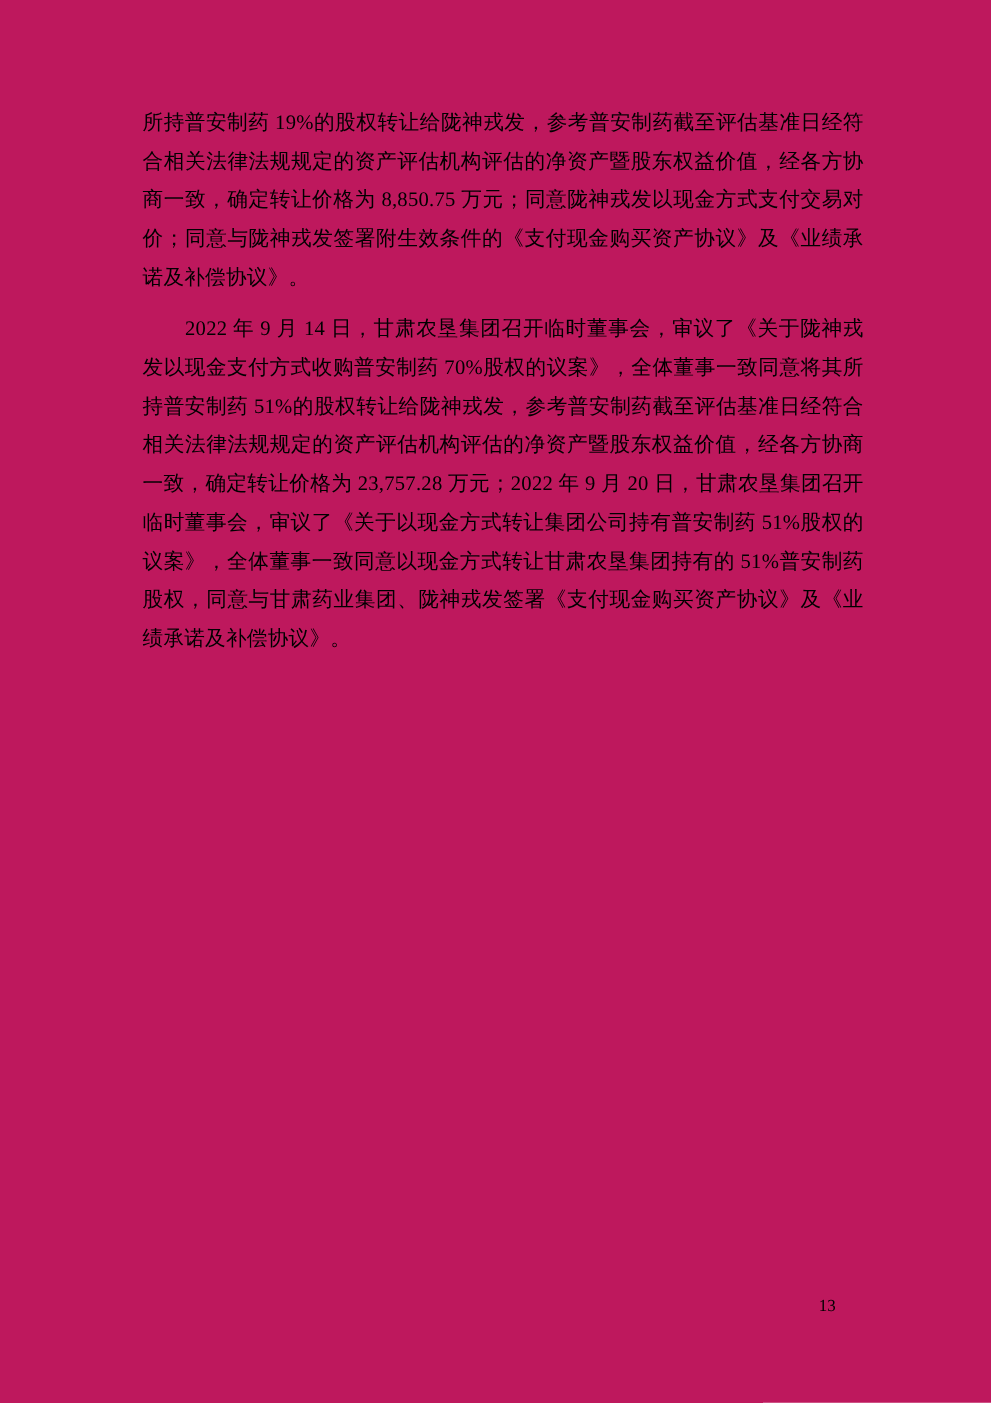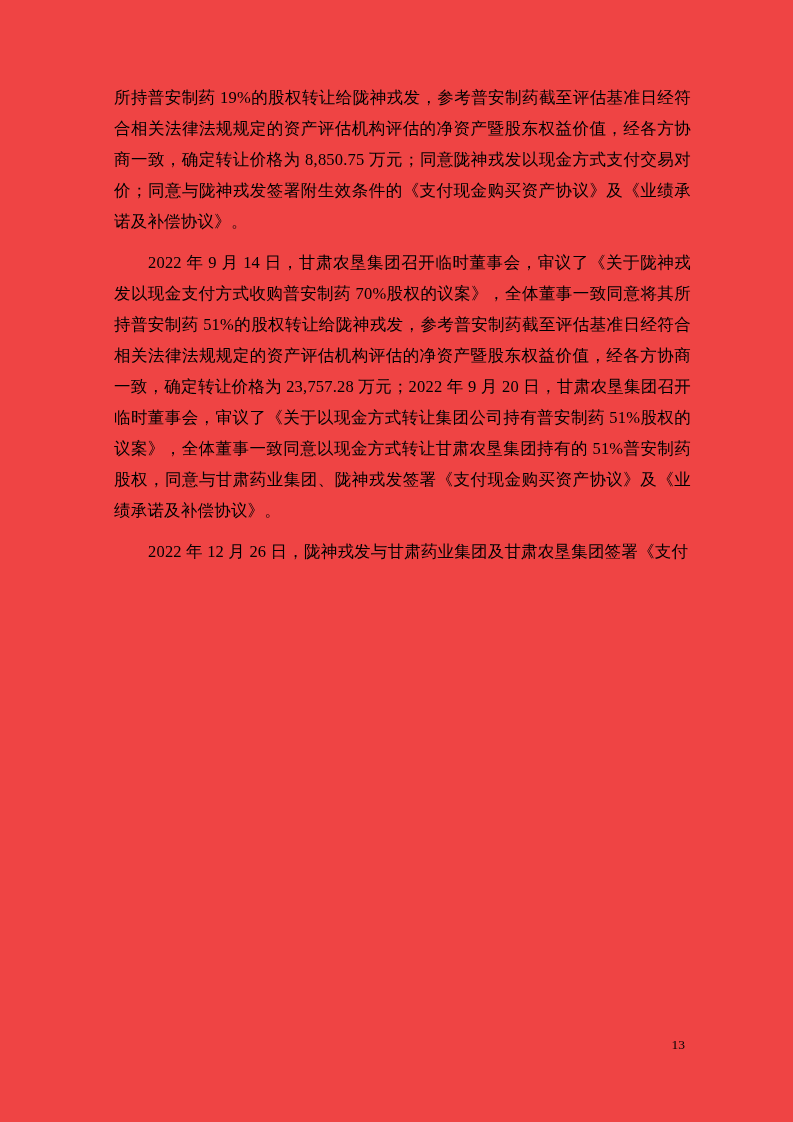--- a/index.html
+++ b/index.html
@@ -13,21 +13,21 @@
     position: relative;
     font-family: "Liberation Serif", "DejaVu Serif", serif;
     color: #000000;
   }
   .page {
     position: absolute;
     left: 0;
     top: 0;
     width: 793px;
     height: 1122px;
-    background: #ef4444;
+    background: #be185d;
     overflow: hidden;
   }
   .body-text {
     position: absolute;
     left: 114px;
     top: 82px;
     width: 577px;
   }
   .para {
     font-size: 16.5px;
@@ -40,29 +40,28 @@
     word-break: break-all;
   }
   .para.continuation {
     text-indent: 0;
   }
   .page-number {
     position: absolute;
     left: 655px;
     top: 1036px;
     width: 30px;
-    text-align: right;
+    text-align: left;
     font-size: 13.5px;
     line-height: 18px;
     color: #000000;
   }
 </style>
 </head>
 <body>
 
 <div class="page">
   <div class="body-text">
     <p class="para continuation">所持普安制药 19%的股权转让给陇神戎发，参考普安制药截至评估基准日经符合相关法律法规规定的资产评估机构评估的净资产暨股东权益价值，经各方协商一致，确定转让价格为 8,850.75 万元；同意陇神戎发以现金方式支付交易对价；同意与陇神戎发签署附生效条件的《支付现金购买资产协议》及《业绩承诺及补偿协议》。</p>
     <p class="para">2022 年 9 月 14 日，甘肃农垦集团召开临时董事会，审议了《关于陇神戎发以现金支付方式收购普安制药 70%股权的议案》，全体董事一致同意将其所持普安制药 51%的股权转让给陇神戎发，参考普安制药截至评估基准日经符合相关法律法规规定的资产评估机构评估的净资产暨股东权益价值，经各方协商一致，确定转让价格为 23,757.28 万元；2022 年 9 月 20 日，甘肃农垦集团召开临时董事会，审议了《关于以现金方式转让集团公司持有普安制药 51%股权的议案》，全体董事一致同意以现金方式转让甘肃农垦集团持有的 51%普安制药股权，同意与甘肃药业集团、陇神戎发签署《支付现金购买资产协议》及《业绩承诺及补偿协议》。</p>
-    <p class="para">2022 年 12 月 26 日，陇神戎发与甘肃药业集团及甘肃农垦集团签署《支付</p>
   </div>
   <div class="page-number">13</div>
 </div>
 
 </body></html>

